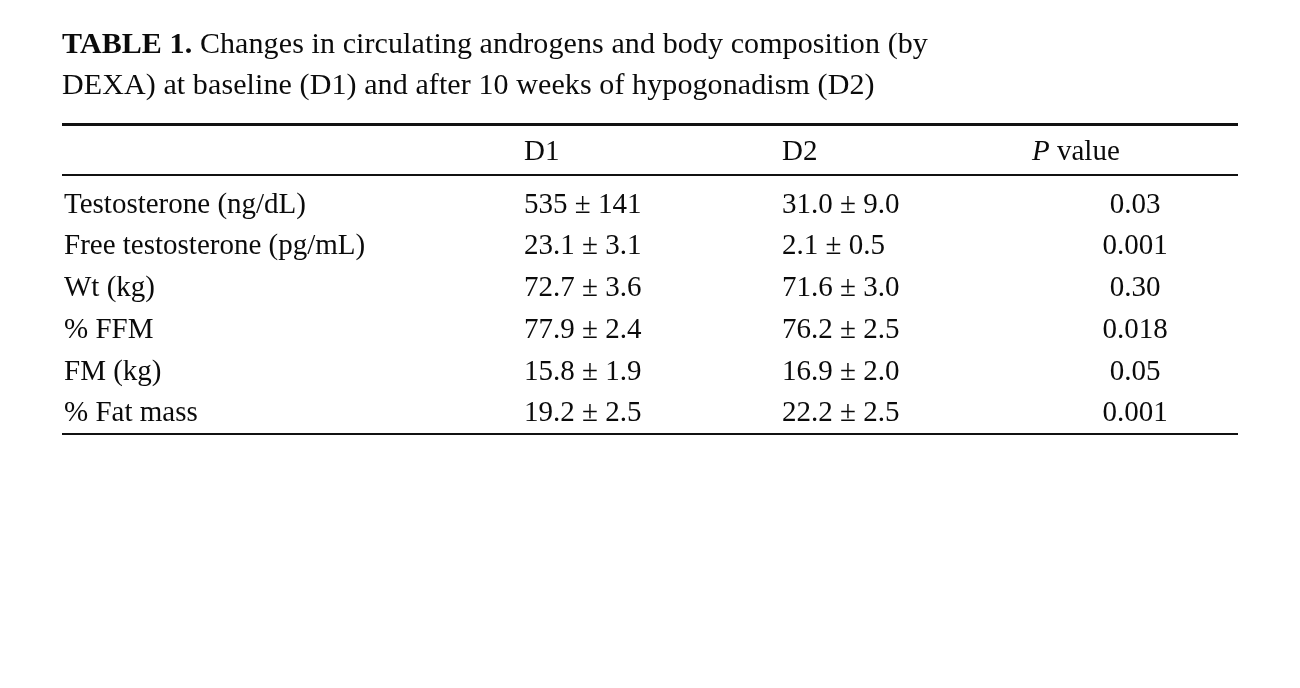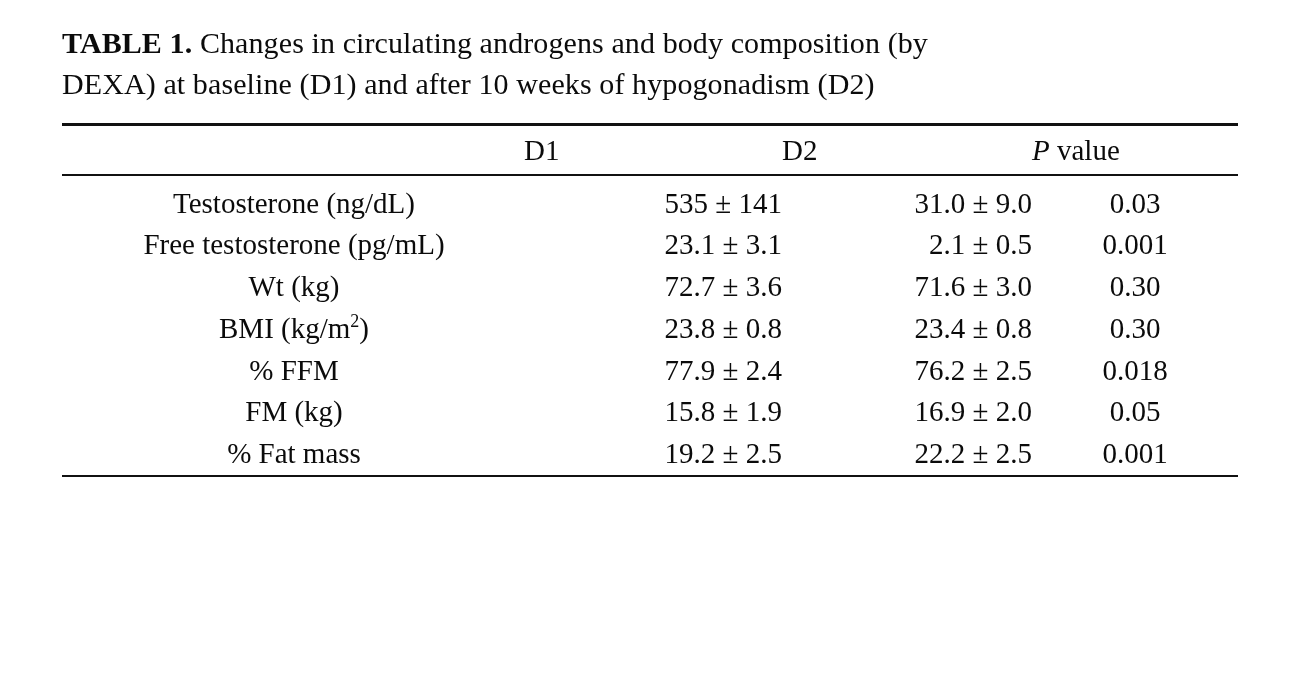--- a/index.html
+++ b/index.html
@@ -62,25 +62,25 @@
   thead th .ital { font-style: italic; }
 
   tbody td {
     padding: 2px 0 2px 0;
     font-size: 29px;
     line-height: 1.30;
     vertical-align: baseline;
     white-space: nowrap;
   }
   tbody td.name {
-    text-align: center;
+    text-align: left;
     padding-left: 2px;
   }
   tbody td.val {
-    text-align: right;
+    text-align: left;
     font-variant-numeric: tabular-nums;
   }
   tbody td.pval {
     text-align: center;
   }
   tbody tr:first-child td {
     padding-top: 9px;
   }
   tbody tr:last-child td {
     padding-bottom: 8px;
@@ -132,26 +132,20 @@
         <td class="val">2.1 ± 0.5</td>
         <td class="pval">0.001</td>
       </tr>
       <tr>
         <td class="name">Wt (kg)</td>
         <td class="val">72.7 ± 3.6</td>
         <td class="val">71.6 ± 3.0</td>
         <td class="pval">0.30</td>
       </tr>
       <tr>
-        <td class="name"><span>BMI (kg/m</span><sup>2</sup><span>)</span></td>
-        <td class="val">23.8 ± 0.8</td>
-        <td class="val">23.4 ± 0.8</td>
-        <td class="pval">0.30</td>
-      </tr>
-      <tr>
         <td class="name">% FFM</td>
         <td class="val">77.9 ± 2.4</td>
         <td class="val">76.2 ± 2.5</td>
         <td class="pval">0.018</td>
       </tr>
       <tr>
         <td class="name">FM (kg)</td>
         <td class="val">15.8 ± 1.9</td>
         <td class="val">16.9 ± 2.0</td>
         <td class="pval">0.05</td>

